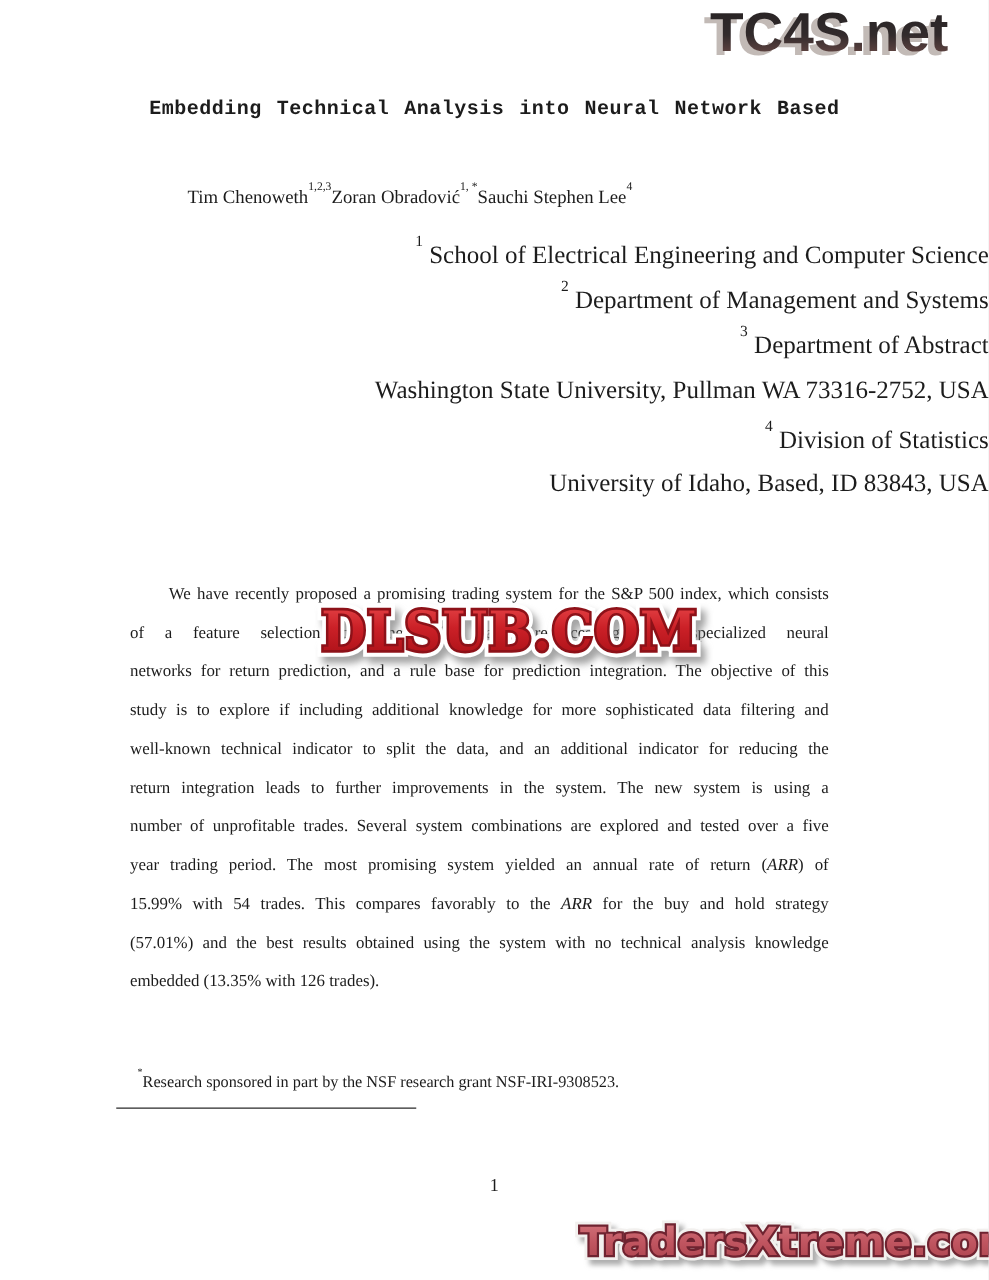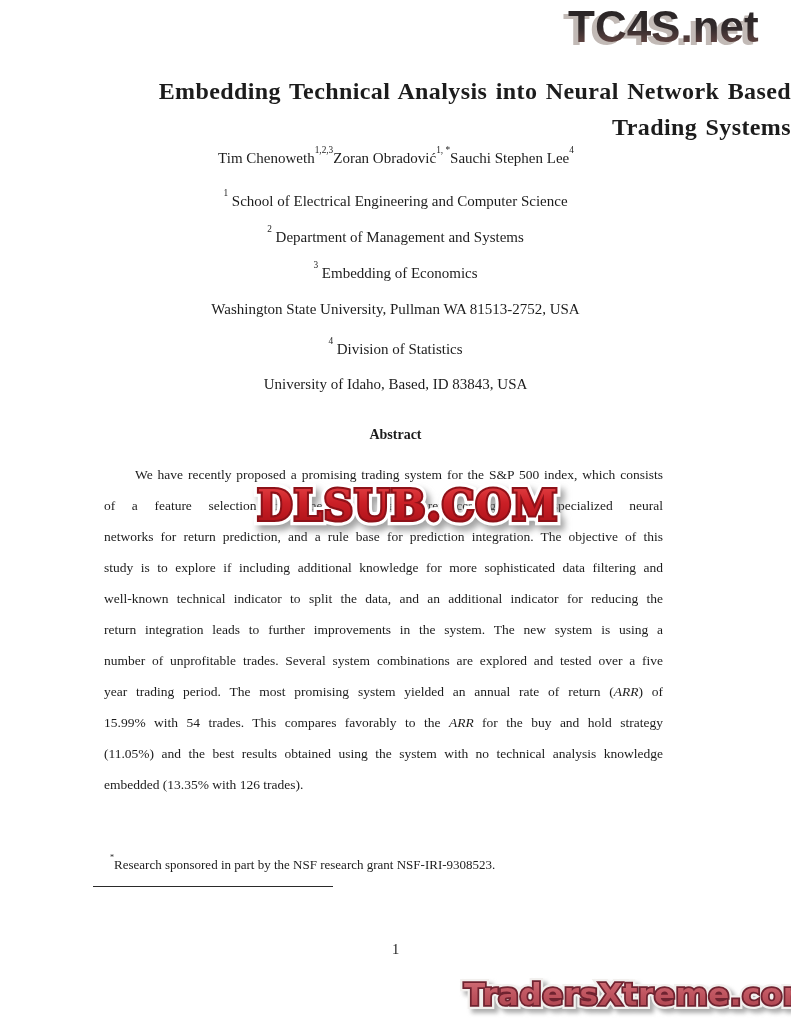--- a/index.html
+++ b/index.html
@@ -2,26 +2,26 @@
 <html><head>
 <meta charset="utf-8">
 <style>
   html,body{margin:0;padding:0;background:#e8e8e8;}
   .page{
     position:relative;width:791px;height:1024px;margin:0 auto;
     background:#ffffff;overflow:hidden;
     font-family:"Liberation Serif",serif;color:#1c1c1c;
   }
   
-  .title-line{position:absolute;left:0;width:100%;text-align:right;
-    font-size:24px;font-weight:bold;letter-spacing:.4px;word-spacing:2px;}
+  .title-line{position:absolute;left:0;width:100%;text-align:center;
+    font-size:16px;font-weight:bold;letter-spacing:.4px;word-spacing:2px;font-family:Liberation Mono, monospace;}
   .authors{position:absolute;left:150px;top:149px;width:492px;
-    display:flex;justify-content:center;font-size:15px;}
+    display:flex;justify-content:flex-start;font-size:15px;}
   sup.s{font-size:.62em;position:relative;top:-.45em;letter-spacing:0;}
-  .affil{position:absolute;left:0;width:100%;text-align:center;font-size:15px;}
+  .affil{position:absolute;left:0;width:100%;text-align:right;font-size:20px;}
   .abs-head{position:absolute;left:0;top:427px;width:100%;text-align:center;
     font-size:14px;font-weight:bold;}
   .abstract{position:absolute;left:104px;top:459px;width:559px;
     font-size:13.5px;line-height:31px;}
   .aline{text-align:justify;text-align-last:justify;height:31px;white-space:normal;}
   .aline.indent{text-indent:31px;}
   .aline.last{text-align:right;text-align-last:left;}
   .arr{font-style:italic;font-family:"Liberation Serif",serif;}
   .fn-rule{position:absolute;left:93px;top:886px;width:240px;height:1px;
     background:#2a2a2a;}
@@ -61,48 +61,46 @@
 <body>
 
 <div class="page">
 
   <div class="wm tc4s">
     <span class="layer shadow">TC4S.net</span>
     <span class="layer fill">TC4S.net</span>
   </div>
 
   <div class="title-line" style="top:78px">Embedding Technical Analysis into Neural Network Based</div>
-  <div class="title-line" style="top:114px">Trading Systems</div>
 
   <div class="authors">
     <span><span>Tim Chenoweth</span><sup class="s">1,2,3</sup></span>
     <span><span>Zoran Obradović</span><sup class="s">1, *</sup></span>
     <span><span>Sauchi Stephen Lee</span><sup class="s">4</sup></span>
   </div>
 
   <div class="affil" style="top:192px"><sup class="s">1</sup> <span>School of Electrical Engineering and Computer Science</span></div>
   <div class="affil" style="top:228px"><sup class="s">2</sup> <span>Department of Management and Systems</span></div>
-  <div class="affil" style="top:264px"><sup class="s">3</sup> <span>Embedding of Economics</span></div>
-  <div class="affil" style="top:301px"><span>Washington State University, Pullman WA 81513-2752, USA</span></div>
+  <div class="affil" style="top:264px"><sup class="s">3</sup> <span>Department of Abstract</span></div>
+  <div class="affil" style="top:301px"><span>Washington State University, Pullman WA 73316-2752, USA</span></div>
   <div class="affil" style="top:340px"><sup class="s">4</sup> <span>Division of Statistics</span></div>
   <div class="affil" style="top:376px"><span>University of Idaho, Based, ID 83843, USA</span></div>
 
-  <div class="abs-head">Abstract</div>
 
   <div class="abstract">
     <div class="aline indent">We have recently proposed a promising trading system for the S&amp;P 500 index, which consists</div>
     <div class="aline">of a feature selection component for data preprocessing, two specialized neural</div>
     <div class="aline">networks for return prediction, and a rule base for prediction integration. The objective of this</div>
     <div class="aline">study is to explore if including additional knowledge for more sophisticated data filtering and</div>
     <div class="aline">well-known technical indicator to split the data, and an additional indicator for reducing the</div>
     <div class="aline">return integration leads to further improvements in the system. The new system is using a</div>
     <div class="aline">number of unprofitable trades. Several system combinations are explored and tested over a five</div>
     <div class="aline"><span>year trading period. The most promising system yielded an annual rate of return (</span><em class="arr">ARR</em><span>) of</span></div>
     <div class="aline"><span>15.99% with 54 trades. This compares favorably to the </span><em class="arr">ARR</em><span> for the buy and hold strategy</span></div>
-    <div class="aline">(11.05%) and the best results obtained using the system with no technical analysis knowledge</div>
+    <div class="aline">(57.01%) and the best results obtained using the system with no technical analysis knowledge</div>
     <div class="aline last">embedded (13.35% with 126 trades).</div>
   </div>
 
   <div class="wm dlsub">
     <span class="layer outline">DLSUB.COM</span>
     <span class="layer stroke">DLSUB.COM</span>
     <span class="layer fill">DLSUB.COM</span>
   </div>
 
   <div class="fn-rule"></div>

